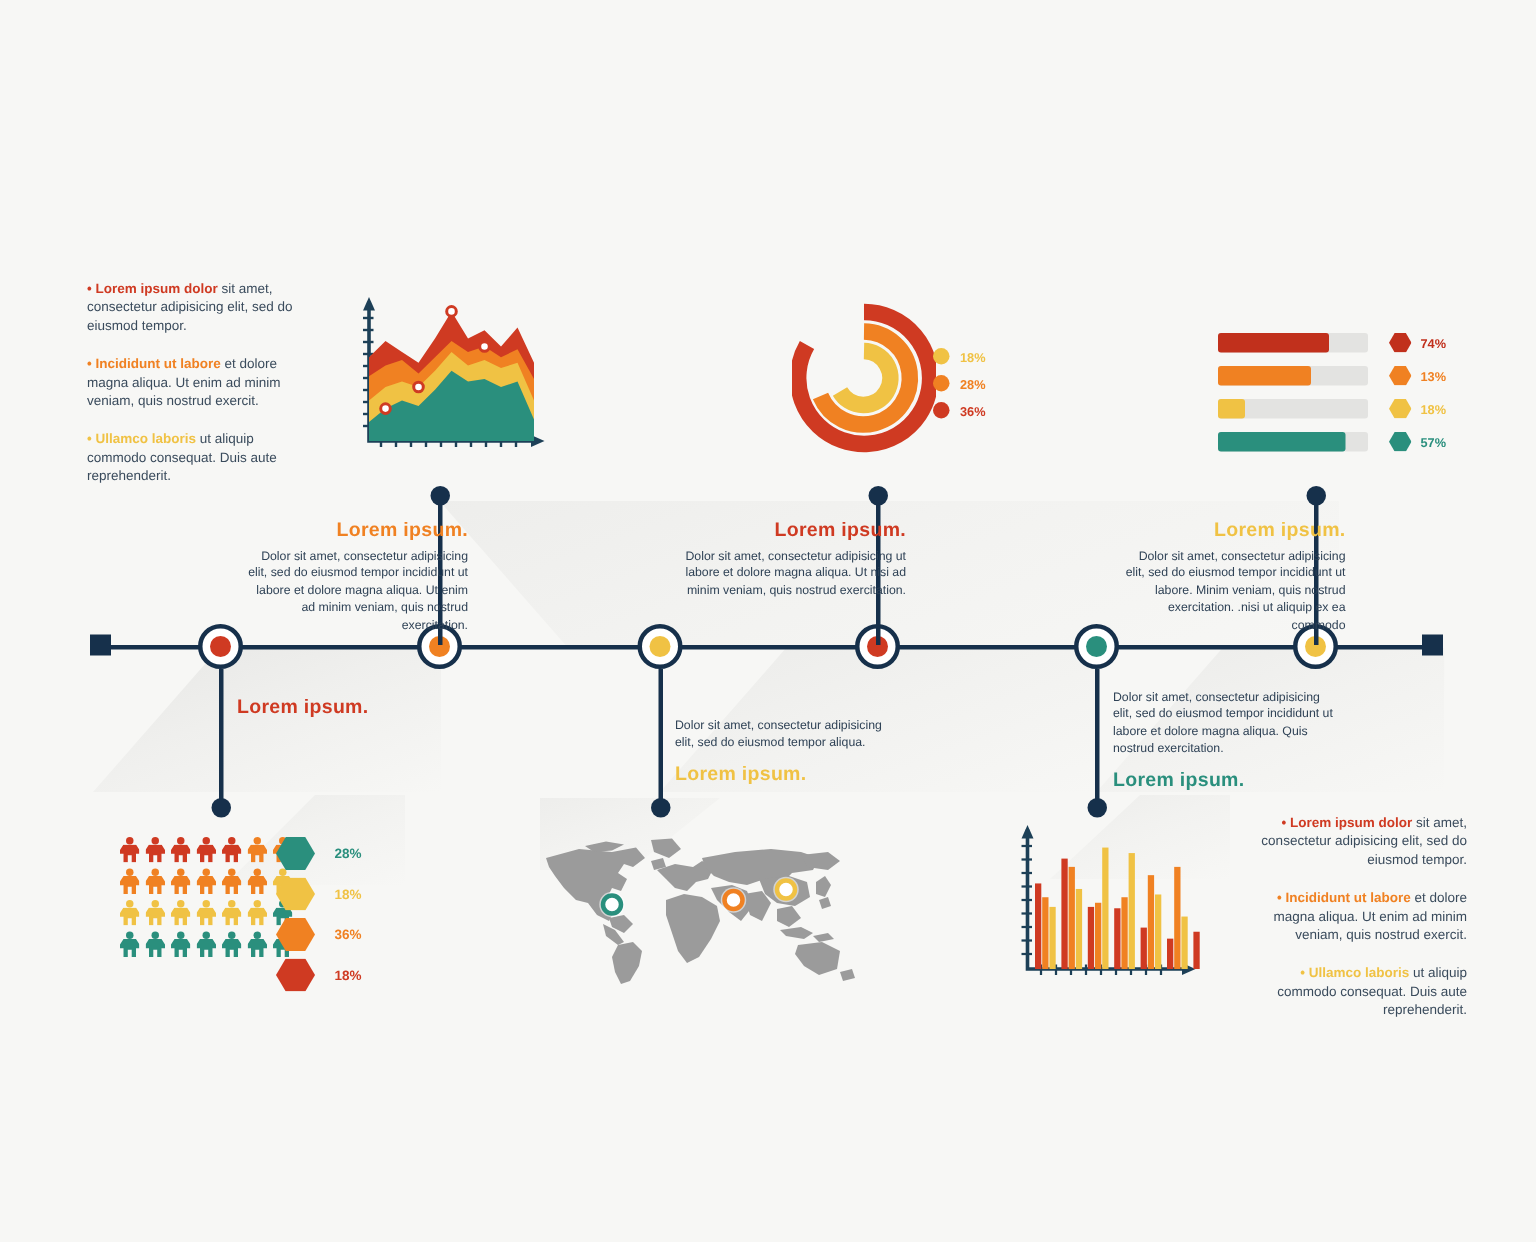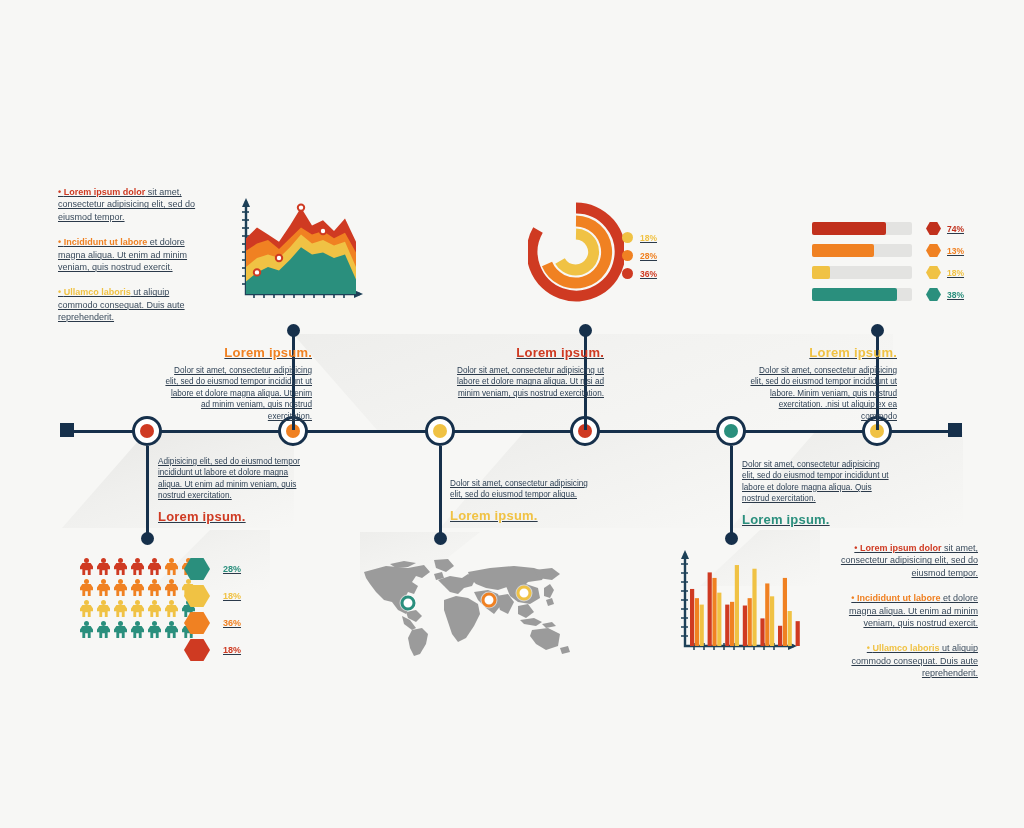--- a/index.html
+++ b/index.html
@@ -3,21 +3,21 @@
 <meta charset="utf-8">
 <style>
   html,body{margin:0;padding:0;}
   body{
     width:1024px;height:828px;position:relative;overflow:hidden;
     background:#f7f7f5;
     font-family:"Liberation Sans","DejaVu Sans",sans-serif;
     color:#2b3a4a;
   }
   .stage{position:absolute;inset:0;}
-  .abs{position:absolute;text-decoration:underline;}
+  .abs{position:absolute;}
 
   
   #timeline-bar{left:62px;top:430px;width:900px;height:3px;background:#16304b;}
   .end-square{width:14px;height:14px;background:#16304b;top:423px;}
   #end-left{left:60px;}
   #end-right{left:948px;}
 
   .node{width:30px;height:30px;border-radius:50%;background:#fff;
         border:3px solid #16304b;box-sizing:border-box;
         display:flex;align-items:center;justify-content:center;top:416px;}
@@ -171,21 +171,21 @@
           <div class="hbar-fill" style="width: 18%; background: rgb(240, 194, 68);"></div>
         </div>
         <div class="hex" style="background: rgb(240, 194, 68); margin-left: 14px;"></div>
         <div class="hbar-lab" style="color: rgb(240, 194, 68);">18%</div>
       </div>
       <div class="hbar-row">
         <div class="hbar-track">
           <div class="hbar-fill" style="width: 85%; background: rgb(42, 143, 125);"></div>
         </div>
         <div class="hex" style="background: rgb(42, 143, 125); margin-left: 14px;"></div>
-        <div class="hbar-lab" style="color: rgb(42, 143, 125);">38%</div>
+        <div class="hbar-lab" style="color: rgb(42, 143, 125);">57%</div>
       </div>
     </div>
 
   <div class="abs" id="timeline-bar"></div>
   <div class="abs end-square" id="end-left"></div>
   <div class="abs end-square" id="end-right"></div>
   <div id="timeline-nodes">
       <div class="abs node" style="left: 132px;">
         <div class="dot" style="background: rgb(207, 58, 34);"></div>
       </div>
@@ -227,21 +227,20 @@
   <div class="abs blk ta-r" style="left:452px;top:345px;">
     <div class="tl-head" style="color: rgb(207, 58, 34);">Lorem ipsum.</div>
     <div class="tl-body">Dolor sit amet, consectetur adipisicing ut labore et dolore magna aliqua. Ut nisi ad minim veniam, quis nostrud exercitation.</div>
   </div>
   <div class="abs blk ta-r" style="left:745px;top:345px;">
     <div class="tl-head" style="color: rgb(240, 194, 68);">Lorem ipsum.</div>
     <div class="tl-body">Dolor sit amet, consectetur adipisicing elit, sed do eiusmod tempor incididunt ut labore. Minim veniam, quis nostrud exercitation. .nisi ut aliquip ex ea commodo</div>
   </div>
 
   <div class="abs blk ta-l" style="left:158px;top:456px;">
-    <div class="tl-body">Adipisicing elit, sed do eiusmod tempor incididunt ut labore et dolore magna aliqua. Ut enim ad minim veniam, quis nostrud exercitation.</div>
     <div class="tl-head" style="margin-top: 7px; color: rgb(207, 58, 34);">Lorem ipsum.</div>
   </div>
   <div class="abs blk ta-l" style="left:450px;top:478px;">
     <div class="tl-body">Dolor sit amet, consectetur adipisicing elit, sed do eiusmod tempor aliqua.</div>
     <div class="tl-head" style="margin-top: 7px; color: rgb(240, 194, 68);">Lorem ipsum.</div>
   </div>
   <div class="abs blk ta-l" style="left:742px;top:459px;">
     <div class="tl-body">Dolor sit amet, consectetur adipisicing elit, sed do eiusmod tempor incididunt ut labore et dolore magna aliqua. Quis nostrud exercitation.</div>
     <div class="tl-head" style="margin-top: 7px; color: rgb(42, 143, 125);">Lorem ipsum.</div>
   </div>

